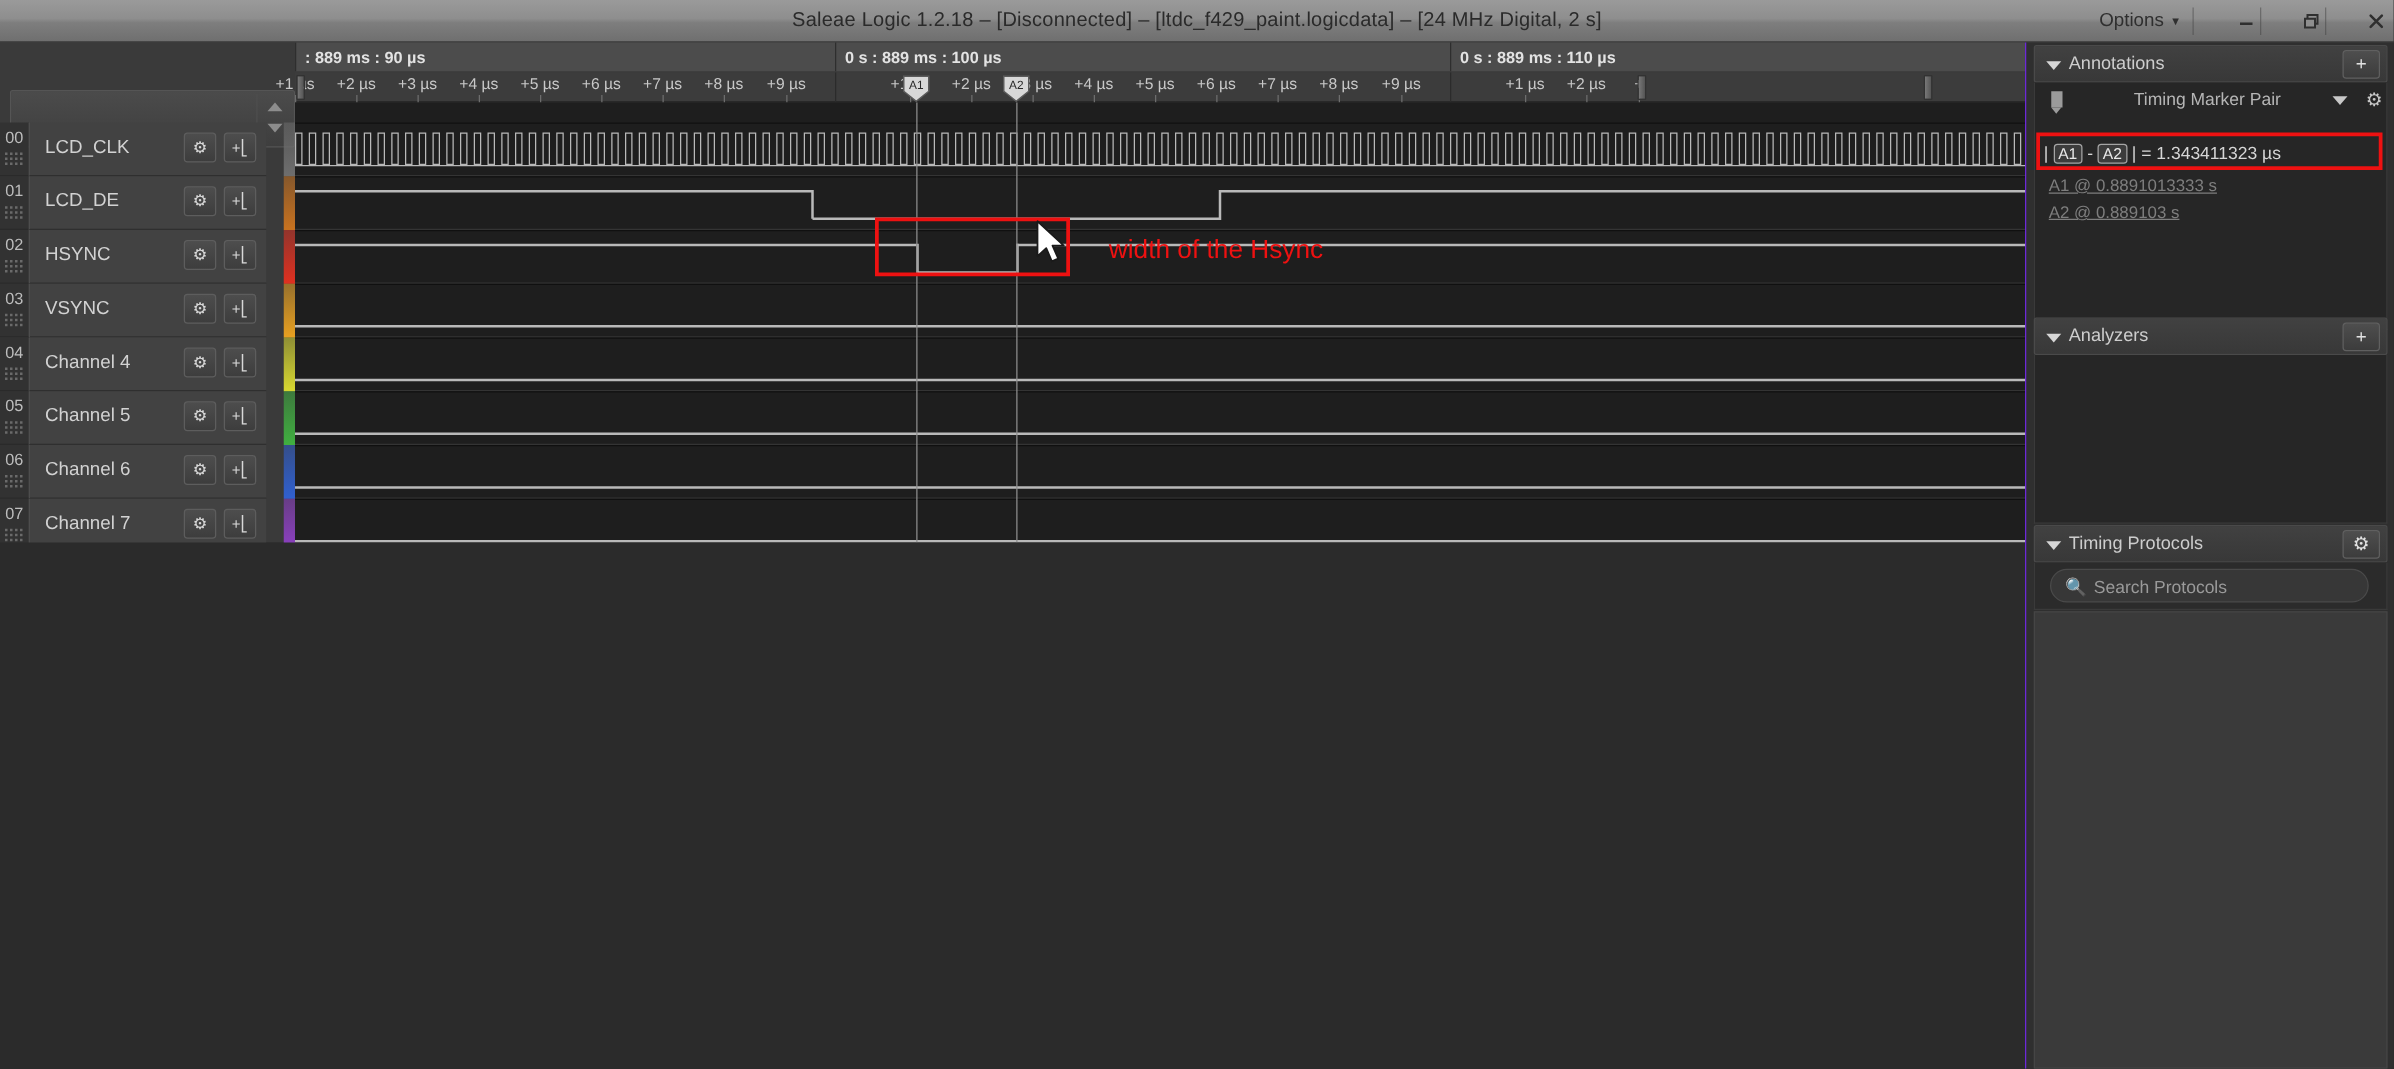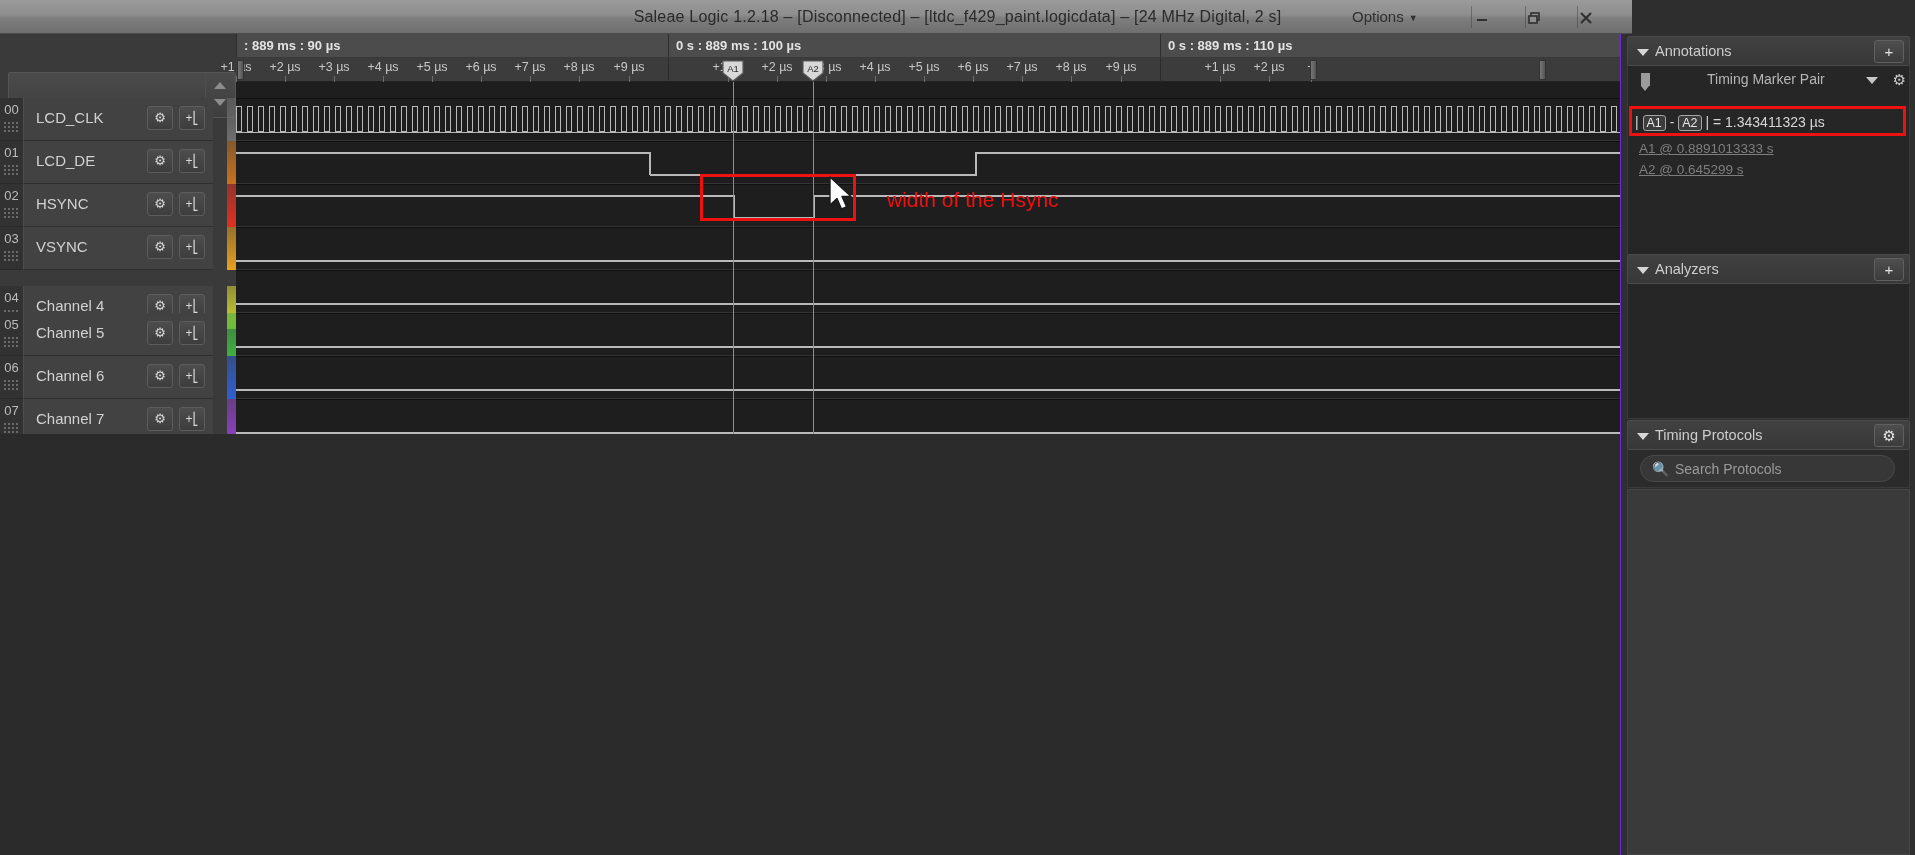--- a/index.html
+++ b/index.html
@@ -6,32 +6,32 @@
   html, body {
     width: 1915px; height: 855px;
     background: #2b2b2b;
     font-family: "Liberation Sans", sans-serif;
     overflow: hidden;
   }
   #app { position: relative; width: 1915px; height: 855px; background: #2e2e2e; }
 
   
   .titlebar {
-    position: absolute; left: 0; top: 0; width: 1632px; height: 34px;
+    position: absolute; left: 0; top: 0; width: 1915px; height: 34px;
     background: linear-gradient(to bottom, #9a9a9a 0%, #8e8e8e 45%, #7e7e7e 55%, #6f6f6f 100%);
     border-bottom: 1px solid #4a4a4a;
   }
   .title-text {
     position: absolute; left: 0; top: 0; width: 1915px; height: 34px;
     line-height: 34px; text-align: center;
     font-size: 16px; color: #2a2a2a; letter-spacing: .2px;
   }
   .win-ctrl {
     position: absolute; top: 0; height: 34px; line-height: 34px;
-    color: #2f2f2f; font-size: 15px; text-align: left;
+    color: #2f2f2f; font-size: 15px; text-align: right;
   }
   .opt { right: 170px; width: 110px; }
   .opt .carat { font-size: 9px; margin-left: 5px; vertical-align: middle; }
   .sep { position: absolute; top: 6px; height: 22px; width: 1px; background: rgba(60,60,60,.45); }
   .btn-min { right: 110px; width: 48px; }
   .btn-max { right: 58px; width: 48px; }
   .btn-close { right: 6px; width: 48px; }
   .btn-min svg, .btn-max svg, .btn-close svg { vertical-align: middle; }
 
   
@@ -278,21 +278,21 @@
               <i style="left:12px; top:8px;"></i>
             </div>
           </div>
           <div class="chan-body">
             <div class="chan-name">VSYNC</div>
             <div class="chan-btn chan-gear">⚙</div>
             <div class="chan-btn chan-add">+⎣</div>
           </div>
           <div class="chan-color" style="background:linear-gradient(to bottom,#e8a02088,#e8a020);"></div>
         </div>
-        <div class="chan-row" style="top: 252px; text-decoration: underline;">
+        <div class="chan-row" style="top: 236px; text-decoration: underline;">
           <div class="chan-idx-box">
             <div class="chan-idx">04</div>
             <div class="grip">
               <i style="left:0px; top:0px;"></i>
               <i style="left:0px; top:4px;"></i>
               <i style="left:0px; top:8px;"></i>
               <i style="left:4px; top:0px;"></i>
               <i style="left:4px; top:4px;"></i>
               <i style="left:4px; top:8px;"></i>
               <i style="left:8px; top:0px;"></i>
@@ -646,21 +646,21 @@
     <div class="meas-highlight"></div>
     <div class="meas-line" style="top:80px;">
       <span>|</span>
       <span class="keycap">A1</span>
       <span>-</span>
       <span class="keycap">A2</span>
       <span>| =</span>
       <span>1.343411323 µs</span>
     </div>
     <div class="meas-sub" style="top:107px;">A1  @  0.8891013333 s</div>
-    <div class="meas-sub" style="top:128px;">A2  @  0.645299 s</div>
+    <div class="meas-sub" style="top:128px;">A2  @  0.889103 s</div>
 
     <div class="sect-hdr" style="top:220px;">
       <div class="sect-tri"></div>
       <div class="sect-title">Analyzers</div>
       <div class="sect-btn">+</div>
     </div>
     <div class="sect-body" style="top:250px; height:135px;"></div>
 
     <div class="sect-hdr" style="top:386px;">
       <div class="sect-tri"></div>

